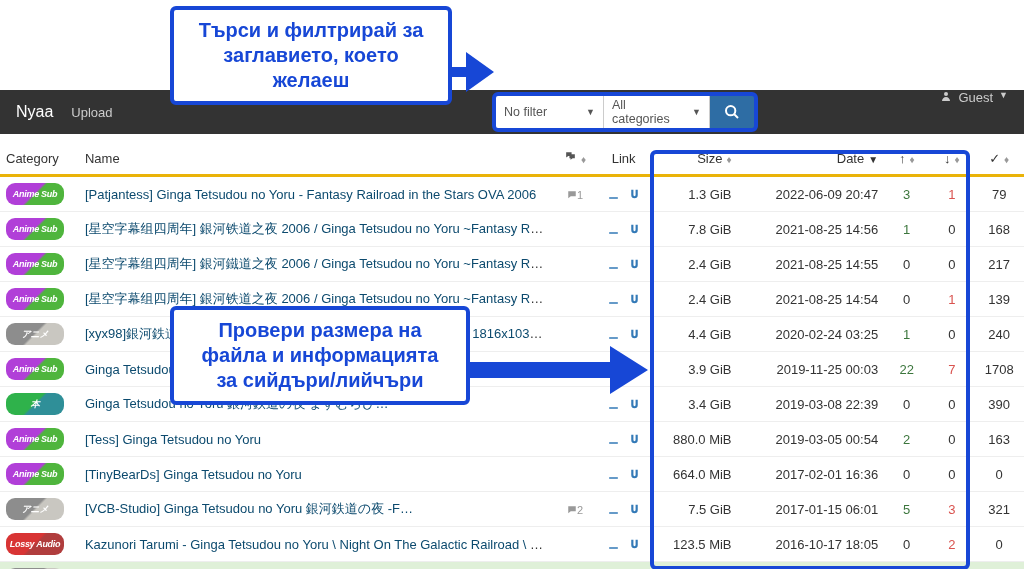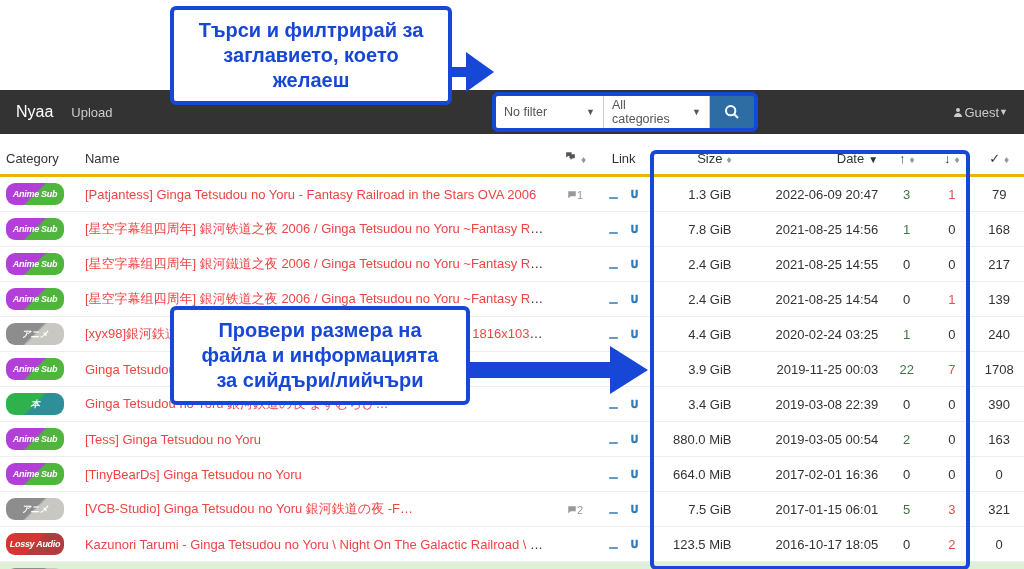--- a/index.html
+++ b/index.html
@@ -14,40 +14,40 @@
   .search-wrap { position: absolute; top: 92px; left: 492px; display: flex; height: 40px; border: 4px solid #1747d6; border-radius: 6px; overflow: hidden; background: #1d4ed8; z-index: 5; }
   .search-wrap select, .search-wrap .sel { background: #fff; border: none; border-right: 1px solid #ccc; font-size: 12.5px; color: #555; padding: 0 8px; outline: none; appearance: none; position: relative; }
   .sel { display: flex; align-items: center; gap: 6px; }
   .sel .caret { font-size: 9px; color: #555; }
   .sel1 { width: 108px; }
   .sel2 { width: 106px; }
   .search-input { width: 170px; border: none; font-size: 12.5px; padding: 0 10px; outline: none; color: #333; }
   .search-btn { width: 44px; border: none; background: #2e6da4; color: #fff; display: flex; align-items: center; justify-content: center; }
   
   
-  .guest { position: absolute; right: 16px; top: 0; height: 44px; display: flex; align-items: center; color: #ccc; font-size: 13px; }
+  .guest { position: absolute; right: 16px; top: 0; height: 44px; display: flex; align-items: flex-start; color: #ccc; gap: 6px; font-size: 13px; }
   
   
   .callout { position: absolute; background: #fff; border: 4px solid #1747d6; border-radius: 6px; color: #1747d6; font-weight: 700; font-size: 20px; text-align: center; line-height: 1.25; padding: 8px 16px; z-index: 10; }
   .c1 { top: 6px; left: 170px; width: 282px; }
   .c2 { top: 306px; left: 170px; width: 300px; }
   .arrow { position: absolute; z-index: 9; }
   .arrow svg { display: block; }
   
   
   .table-wrap { margin-top: 8px; }
   table { width: 100%; border-collapse: collapse; table-layout: fixed; }
   th { text-align: left; font-weight: 400; font-size: 13px; padding: 8px 6px; border-bottom: 3px solid #eab308; color: #333; white-space: nowrap; }
   th.right { text-align: right; }
   th.center { text-align: center; }
   td { padding: 6px; border-bottom: 1px solid #eee; font-size: 13px; vertical-align: middle; white-space: nowrap; overflow: hidden; text-overflow: ellipsis; }
   td.right { text-align: right; }
   td.center { text-align: center; }
   .cat-badge { width: 58px; height: 22px; border-radius: 9px; display: inline-flex; align-items: center; justify-content: center; font-size: 9px; font-weight: 700; color: #fff; font-style: italic; letter-spacing: -0.3px; }
-  .name-link { color: #ef4444; text-decoration: none; }
+  .name-link { color: #0c4a6e; text-decoration: none; }
   tr.success td { background: #dff0d8; }
   .num-green { color: #3c763d; }
   .num-red { color: #d9534f; }
   .cmt { color: #999; font-size: 11px; white-space: nowrap; }
   .link-icons { display: flex; gap: 8px; color: #337ab7; justify-content: center; }
   .sort-i { color: #999; font-size: 10px; margin-left: 4px; }
   
   
   .highlight-box { position: absolute; border: 4px solid #1747d6; border-radius: 6px; pointer-events: none; z-index: 8; }
   .hb1 { top: 150px; left: 650px; width: 320px; height: 420px; }

